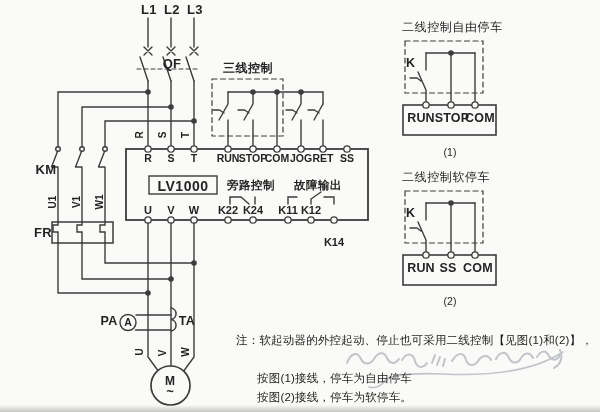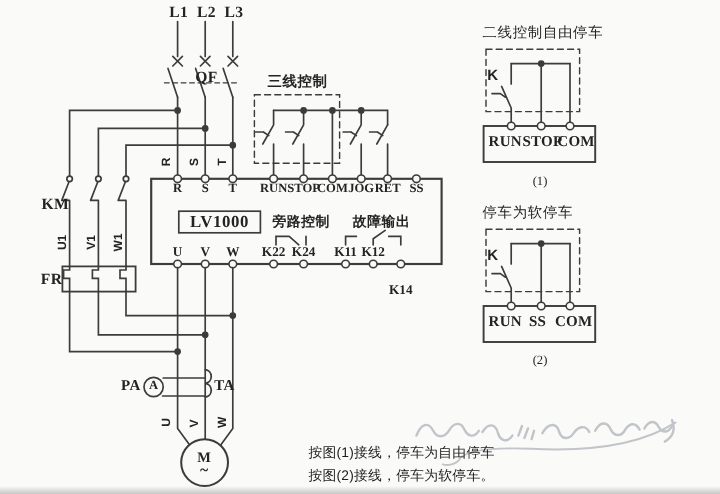--- a/index.html
+++ b/index.html
@@ -9,21 +9,21 @@
     font-family:"Liberation Sans","DejaVu Sans",sans-serif;
     color:#222222;
   }
   #stage::after{
     content:"";position:absolute;left:0;right:0;bottom:0;height:7px;
     background:linear-gradient(to top,rgba(110,110,110,.38),rgba(110,110,110,0));
     pointer-events:none;
   }
   #art{position:absolute;left:0;top:0;}
   .lbl{position:absolute;white-space:nowrap;line-height:1;color:#232323;}
-  .c{transform:translateX(-50%);font-family:Liberation Serif, serif;}          
+  .c{transform:translateX(-50%);}          
   .rot{transform:translate(-50%,-50%) rotate(-90deg);transform-origin:center;}
   .b{font-weight:bold;}
   .dev{font-size:13px;font-weight:bold;letter-spacing:.3px;}
   .term{font-size:10.5px;font-weight:bold;}
   .term2{font-size:11px;font-weight:bold;}
   .cn{font-size:11.5px;font-weight:bold;letter-spacing:.5px;text-align:right;}
   .small{font-size:10px;font-weight:bold;}
   .note{font-size:11.5px;color:#1d1d1d;letter-spacing:.2px;}
   .ptitle{font-size:12px;font-weight:normal;letter-spacing:.6px;}
   .pterm{font-size:12.5px;font-weight:bold;letter-spacing:.2px;}
@@ -220,23 +220,24 @@
 
   <div class="lbl cn c" style="left:248px;top:62px;font-size:12px;">三线控制</div>
 
   <div class="lbl ptitle" style="left:402px;top:21px;">二线控制自由停车</div>
   <div class="lbl dev" style="left:406px;top:57px;font-size:12.5px;">K</div>
   <div class="lbl pterm c" style="left:421px;top:112px;">RUN</div>
   <div class="lbl pterm c" style="left:452px;top:112px;">STOP</div>
   <div class="lbl pterm c" style="left:480px;top:112px;">COM</div>
   <div class="lbl cap c" style="left:450px;top:147px;">(1)</div>
 
-  <div class="lbl ptitle" style="left:402px;top:171px;">停车为软停车</div>
+  <div class="lbl ptitle" style="left:402px;top:171px;">二线控制软停车</div>
   <div class="lbl dev" style="left:406px;top:207px;font-size:12.5px;">K</div>
   <div class="lbl pterm c" style="left:421px;top:262px;">RUN</div>
   <div class="lbl pterm c" style="left:448px;top:262px;">SS</div>
   <div class="lbl pterm c" style="left:478px;top:262px;">COM</div>
   <div class="lbl cap c" style="left:450px;top:296px;">(2)</div>
 
+  <div class="lbl note" style="left:236px;top:335px;">注：软起动器的外控起动、停止也可采用二线控制【见图(1)和(2)】，</div>
   <div class="lbl note" style="left:257px;top:373px;">按图(1)接线，停车为自由停车</div>
   <div class="lbl note" style="left:257px;top:392px;">按图(2)接线，停车为软停车。</div>
 
 </div>
 
 </body></html>

